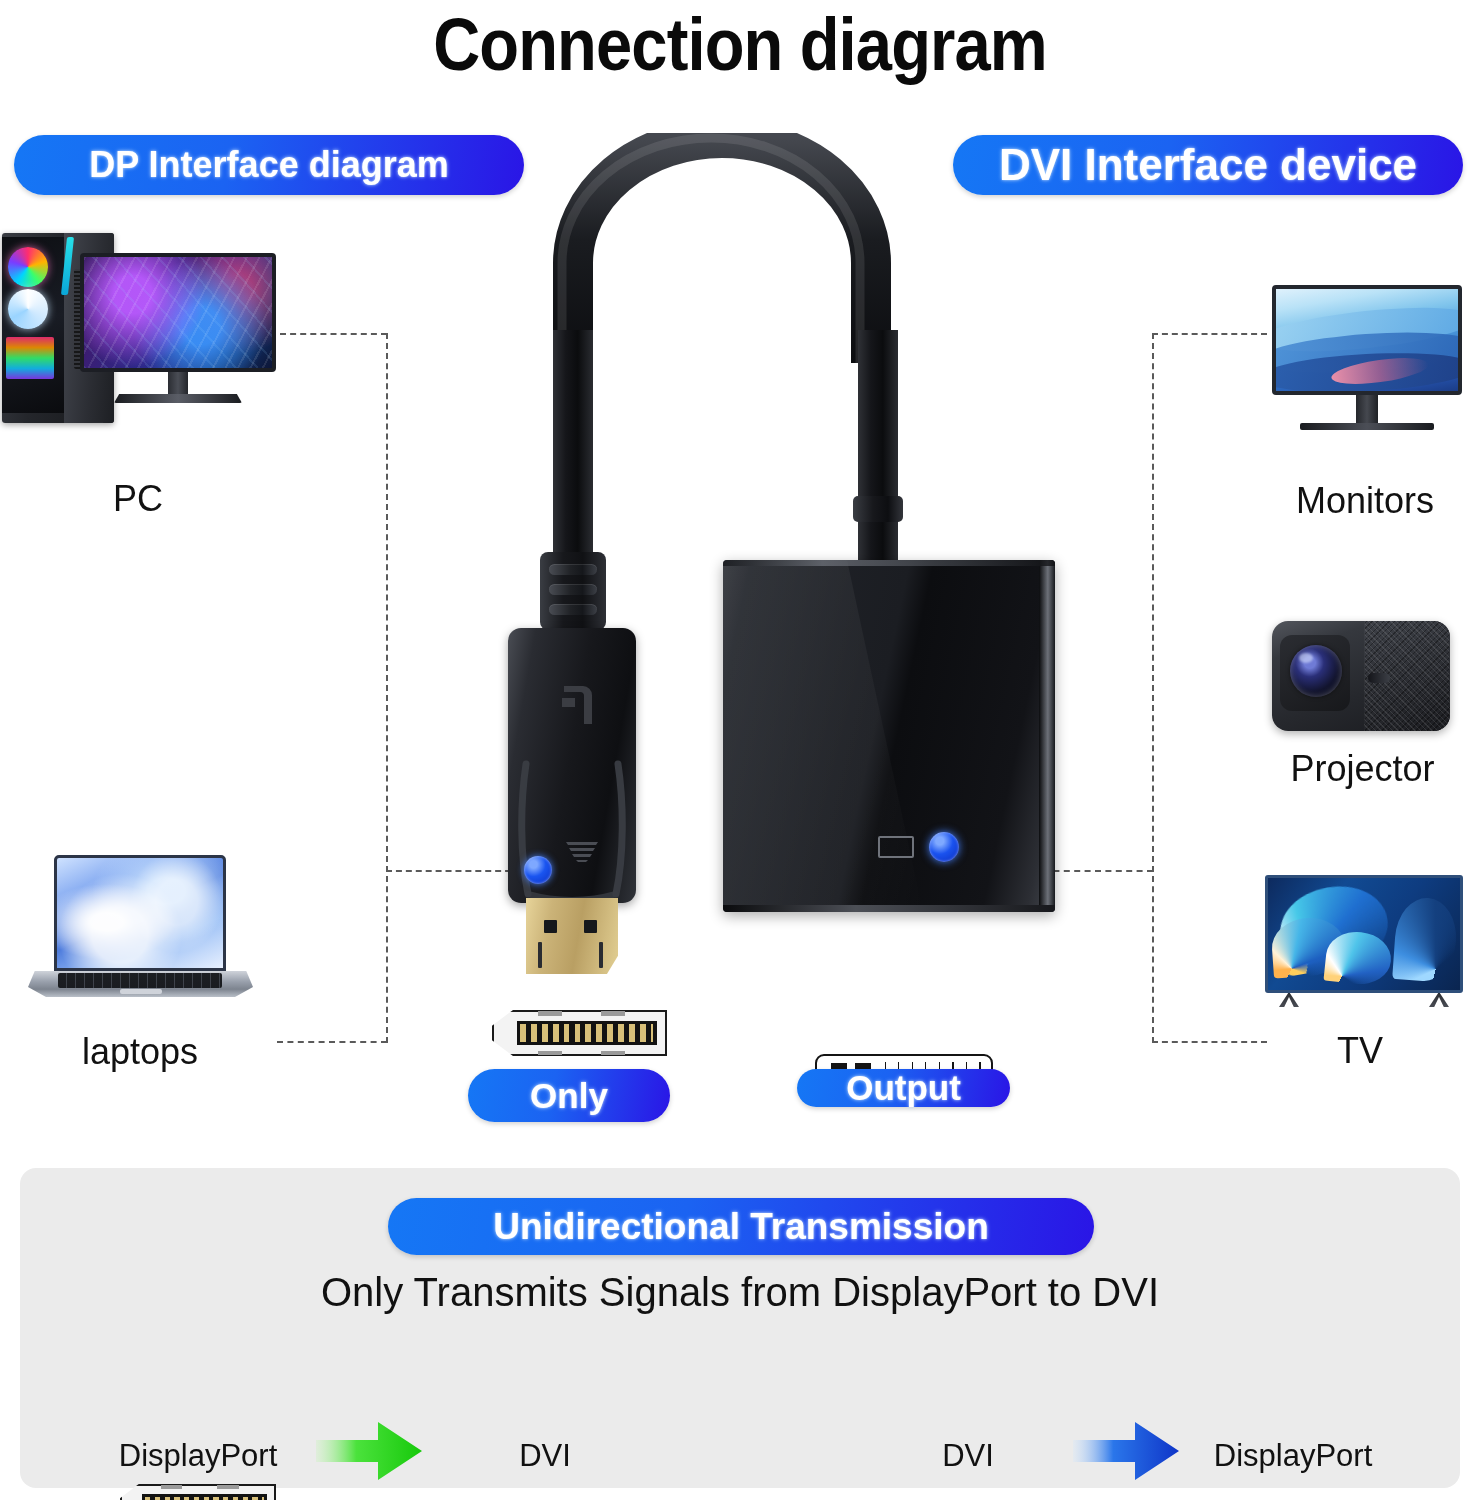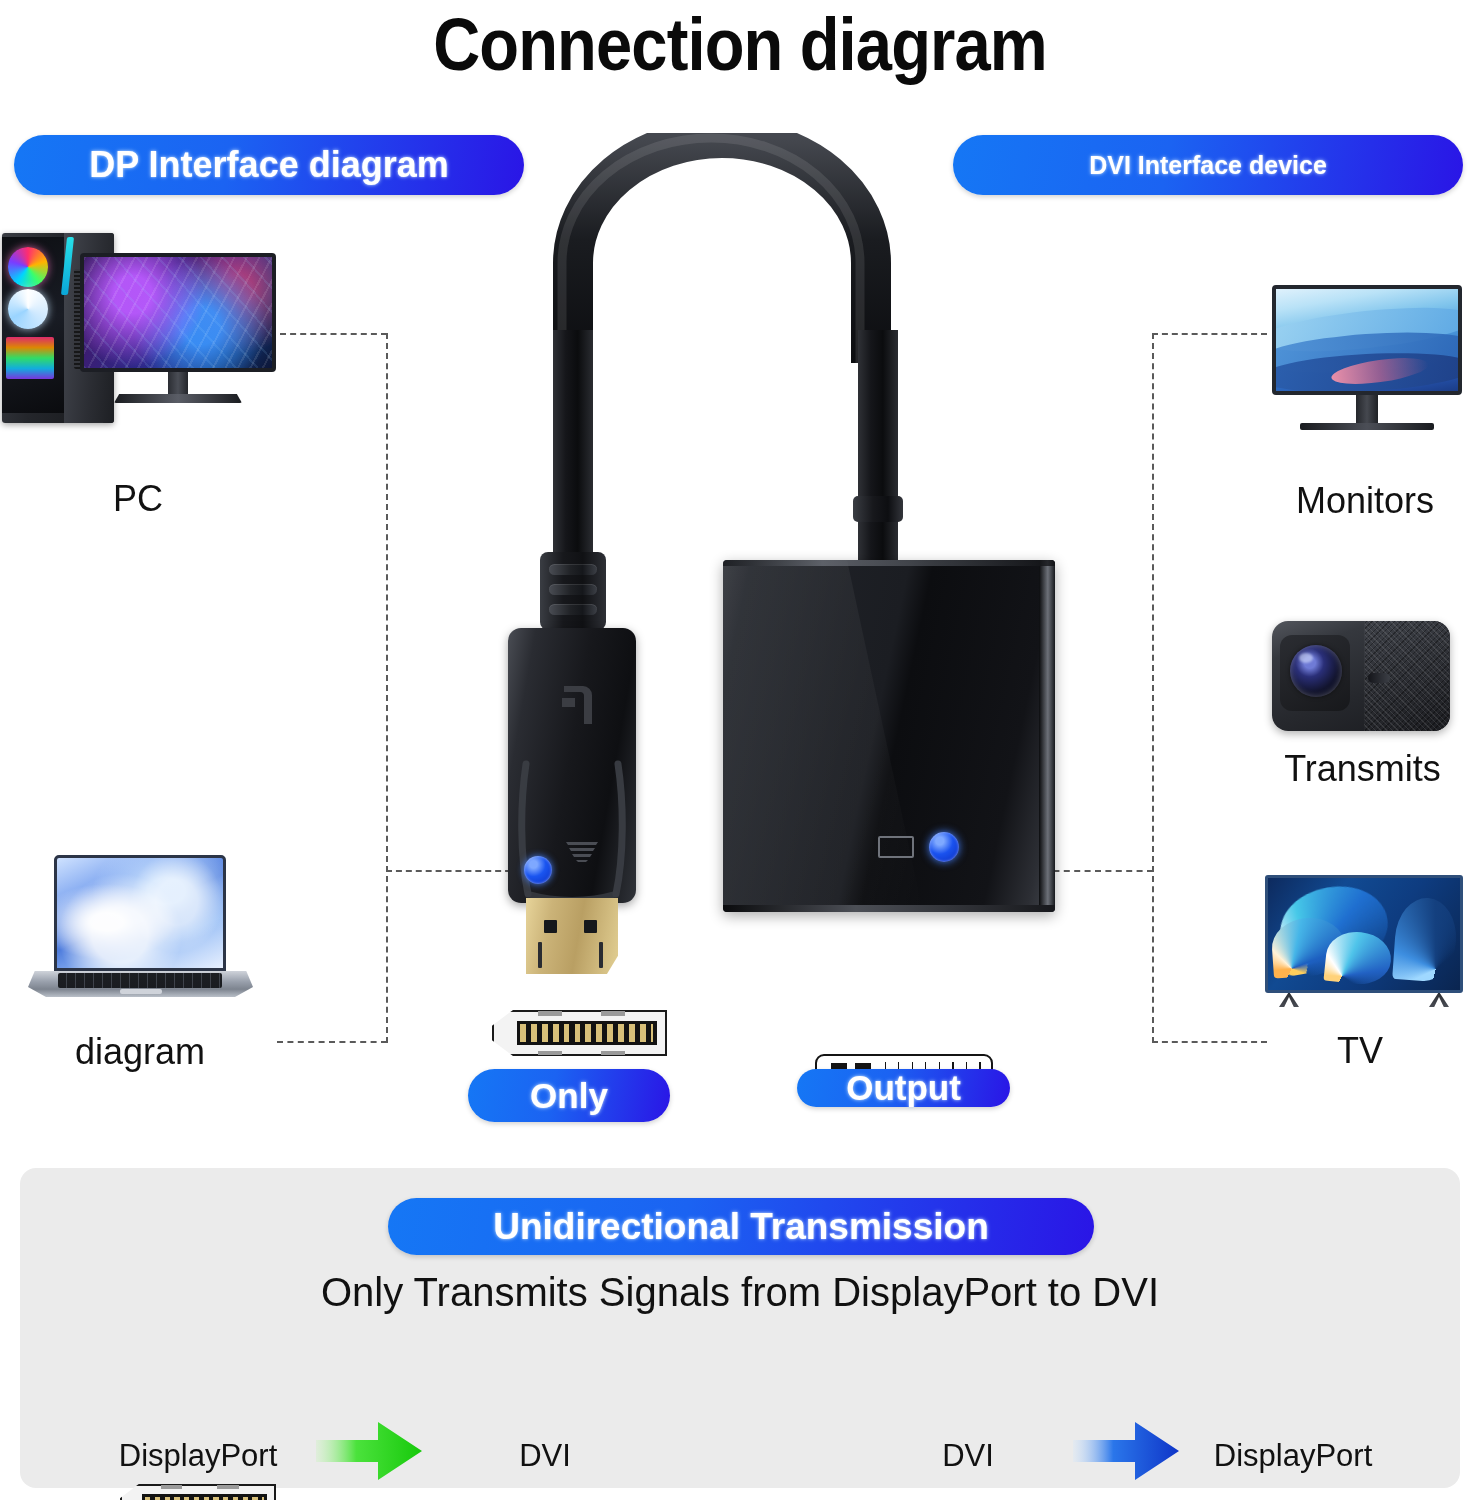--- a/index.html
+++ b/index.html
@@ -21,21 +21,21 @@
   
   .pill{
     display:flex;align-items:center;justify-content:center;
     background:linear-gradient(100deg,#1577f5 0%,#1b63f2 42%,#2a15e6 100%);
     color:#fff;border-radius:999px;white-space:nowrap;
     box-shadow:0 2px 5px rgba(0,0,0,.18);
     text-shadow:0 0 4px rgba(180,215,255,.85),0 0 2px rgba(255,255,255,.5);
     font-weight:700;
   }
   #pill-dp{left:14px;top:135px;width:510px;height:60px;font-size:36px;}
-  #pill-dvi{left:953px;top:135px;width:510px;height:60px;font-size:25px;}
+  #pill-dvi{left:953px;top:135px;width:510px;height:60px;font-size:44px;}
   #pill-input{left:468px;top:1069px;width:202px;height:53px;font-size:35px;}
   #pill-output{left:797px;top:1069px;width:213px;height:38px;font-size:35px;}
   #pill-uni{left:388px;top:1198px;width:706px;height:57px;font-size:37px;}
 
   
   .caption{font-size:36px;color:#111;text-align:center;white-space:nowrap;font-weight:400;}
 
   
   .dash-h{border-top:2px dashed #5a5a5a;height:0;}
   .dash-v{border-left:2px dashed #5a5a5a;width:0;}
@@ -299,21 +299,21 @@
 
 
 <div class="abs" id="lap-wrap">
   <div class="lap-lid">
       <div class="lap-art"></div>
     </div>
   <div class="lap-base"></div>
   <div class="lap-kb"></div>
   <div class="lap-pad"></div>
 </div>
-<div class="abs caption" style="left:40px;top:1031px;width:200px;">diagram</div>
+<div class="abs caption" style="left:40px;top:1031px;width:200px;">laptops</div>
 
 
 <div class="abs" id="rmon-wrap">
   <div class="rmon-screen">
     <div class="rmon-art">
       <div class="wave w1"></div>
         <div class="wave w2"></div>
         <div class="wave w3"></div>
         <div class="pink"></div>
     </div>
@@ -325,21 +325,21 @@
 
 
 <div class="abs" id="proj-wrap">
   <div class="proj-body">
     <div class="proj-mesh"></div>
     <div class="proj-lensplate"></div>
     <div class="proj-lens"></div>
     <div class="proj-btn"></div>
   </div>
 </div>
-<div class="abs caption" style="left:1245px;top:748px;width:235px;">Transmits</div>
+<div class="abs caption" style="left:1245px;top:748px;width:235px;">Projector</div>
 
 
 <div class="abs" id="tv-wrap">
   <div class="tv-screen">
     <div class="tv-art">
       <div class="tv-fan fanA"></div>
         <div class="tv-fan fanB"></div>
       <div class="tv-fan fanC"></div>
         <div class="tv-fan fanD"></div>
     </div>

